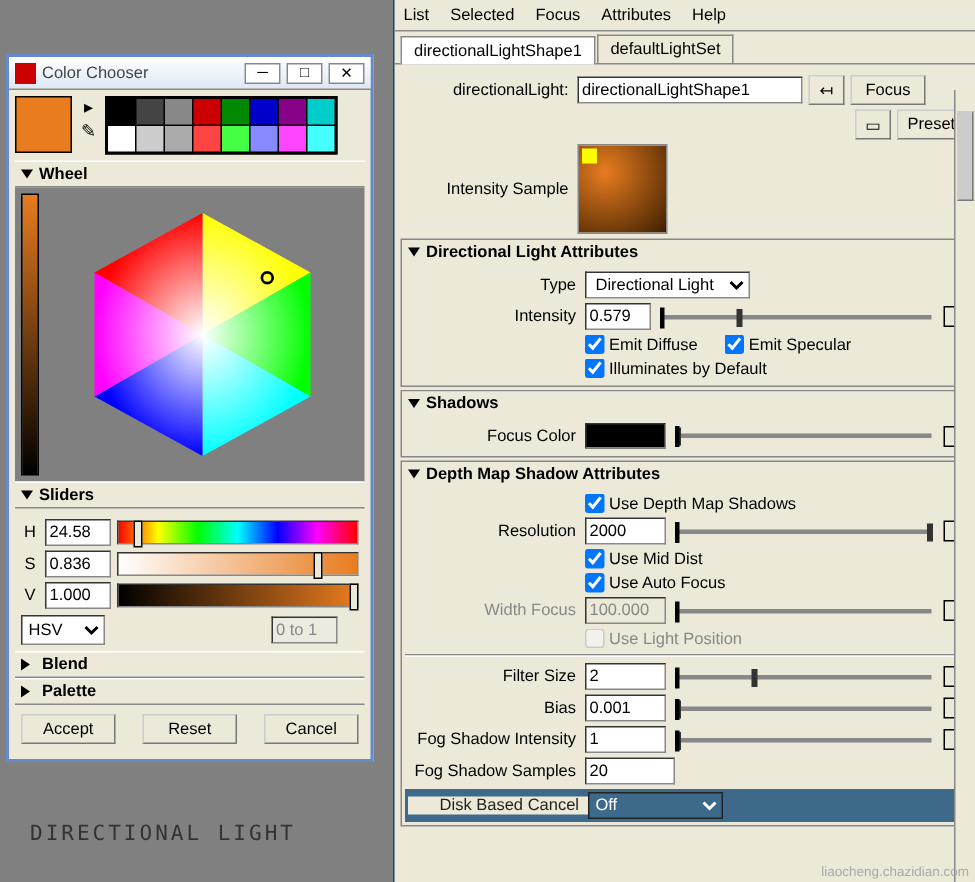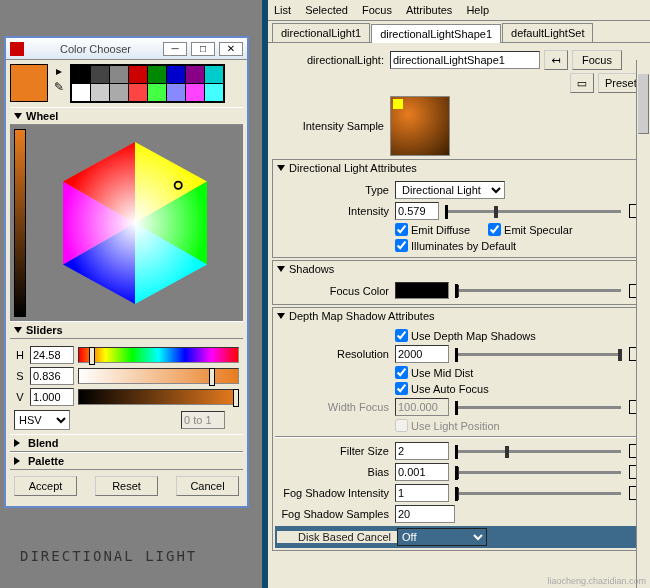--- a/index.html
+++ b/index.html
@@ -1,20 +1,20 @@
 <!DOCTYPE html>
 <html><head>
 <meta charset="utf-8">
 <style>
 * { box-sizing: border-box; font-family: Arial, sans-serif; font-size: 11px; }
 body { margin: 0; background: #808080; width: 650px; height: 588px; position: relative; overflow: hidden; }
 
 
 .color-chooser-window { position: absolute; left: 4px; top: 36px; width: 245px; background: #ece9d8; border: 2px solid #6688cc; }
-.titlebar { background: linear-gradient(to bottom, #fff, #dde8f4); height: 22px; display: flex; align-items: center; padding: 0 4px; border-bottom: 1px solid #888; text-align: center; }
+.titlebar { background: linear-gradient(to bottom, #fff, #dde8f4); height: 22px; display: flex; align-items: center; padding: 0 4px; border-bottom: 1px solid #888; }
 .titlebar-icon { width: 14px; height: 14px; background: #c00; margin-right: 4px; }
 .titlebar-text { flex: 1; color: #444; }
 .titlebar-buttons { display: flex; gap: 4px; }
 .titlebar-btn { width: 24px; height: 14px; border: 1px solid #888; background: #fff; display: flex; align-items: center; justify-content: center; font-size: 10px; }
 
 .cc-body { padding: 4px; }
 .cc-top { display: flex; gap: 4px; margin-bottom: 4px; }
 .cc-swatch { width: 38px; height: 38px; border: 1px solid #000; }
 .cc-swatch-orange { background: #e87c1f; }
 .cc-tools { display: flex; flex-direction: column; gap: 2px; width: 14px; }
@@ -45,40 +45,40 @@
 .hsv-row { display: flex; gap: 4px; margin-top: 4px; align-items: center; }
 .hsv-select { width: 56px; height: 20px; border: 1px inset #888; background: #fff; }
 .hsv-range { width: 44px; height: 18px; border: 1px inset #888; color: #888; padding: 1px 2px; margin-left: auto; margin-right: 14px; }
 
 .cc-buttons { display: flex; justify-content: center; padding: 6px 4px; gap: 18px; }
 .cc-btn { width: 64px; height: 20px; border: 1px outset #ccc; background: #ece9d8; }
 
 .directional-label { position: absolute; left: 20px; top: 548px; font-family: monospace; font-size: 14px; letter-spacing: 2px; color: #333; }
 
 
-.right-panel { position: absolute; left: 262px; top: 0; width: 388px; height: 588px; background: #ece9d8; border-left: 6px solid #0c4a6e; }
+.right-panel { position: absolute; left: 262px; top: 0; width: 388px; height: 588px; background: #ece9d8; border-left: 1px solid #0c4a6e; }
 .menubar { padding: 4px 6px; border-bottom: 1px solid #888; }
 .menubar span { margin-right: 14px; }
 .tabs-row { display: flex; padding: 2px 4px 0; border-bottom: 1px solid #888; }
 .tab { padding: 3px 8px; border: 1px solid #888; border-bottom: none; background: #ece9d8; margin-right: 1px; }
 .tab.active { background: #fff; position: relative; top: 1px; }
 
 .attr-body { padding: 4px 2px; }
 .attr-row { display: flex; align-items: center; margin: 3px 0; }
 .attr-label { width: 120px; text-align: right; padding-right: 6px; }
 .attr-field { width: 150px; height: 18px; border: 1px inset #888; padding: 1px 2px; background: #fff; }
 .attr-field.disabled { color: #888; background: #ece9d8; }
 .top-btn { width: 50px; height: 20px; border: 1px outset #ccc; background: #ece9d8; margin-left: 4px; }
 .icon-btn { width: 24px; height: 20px; border: 1px outset #ccc; background: #ece9d8; margin-left: 4px; display: flex; align-items: center; justify-content: center; }
 
 .intensity-swatch { width: 60px; height: 60px; background: radial-gradient(circle at 30% 30%, #e87c1f, #3d1f00); border: 1px solid #888; position: relative; }
 .intensity-swatch::before { content: ''; position: absolute; top: 2px; left: 2px; width: 10px; height: 10px; background: #ff0; }
 
 .panel-section { border: 1px solid #888; margin: 2px; }
-.panel-section-header { background: #ece9d8; padding: 2px 4px; display: flex; align-items: center; font-weight: normal; }
+.panel-section-header { background: #ece9d8; padding: 2px 4px; display: flex; align-items: center; font-weight: bold; }
 .panel-section-body { padding: 2px; }
 
 .color-swatch-sm { width: 54px; height: 17px; border: 1px inset #888; }
 .slider-line { flex: 1; height: 3px; background: #888; margin: 0 6px; position: relative; }
 .slider-line::after { content: ''; position: absolute; width: 3px; height: 14px; background: #000; top: -5px; }
 .attr-slider-thumb { position: absolute; width: 4px; height: 12px; background: #333; top: -4px; }
 .sq-btn { width: 14px; height: 14px; border: 1px solid #000; margin-left: 2px; position: relative; }
 .sq-btn::after { content: ''; position: absolute; width: 3px; height: 3px; background: #000; right: -2px; bottom: -2px; }
 
 .chk { margin: 0 3px 0 0; }
@@ -210,21 +210,20 @@
       <button class="cc-btn">Cancel</button>
     </div>
   </div>
 </div>
 
 <div class="directional-label" style="text-transform:uppercase">Directional Light</div>
 
 <div class="right-panel">
   <div class="menubar" id="menubar"><span>List</span><span>Selected</span><span>Focus</span><span>Attributes</span><span>Help</span></div>
   <div class="tabs-row" id="tabs-row">
-      <div class="tab">directionalLight1</div>
       <div class="tab active">directionalLightShape1</div>
       <div class="tab">defaultLightSet</div>
     </div>
 
   <div class="attr-body">
     <div class="attr-row">
       <span class="attr-label">directionalLight:</span>
       <input class="attr-field" value="directionalLightShape1" style="">
       <div class="icon-btn">↤</div>
       <button class="top-btn">Focus</button>

